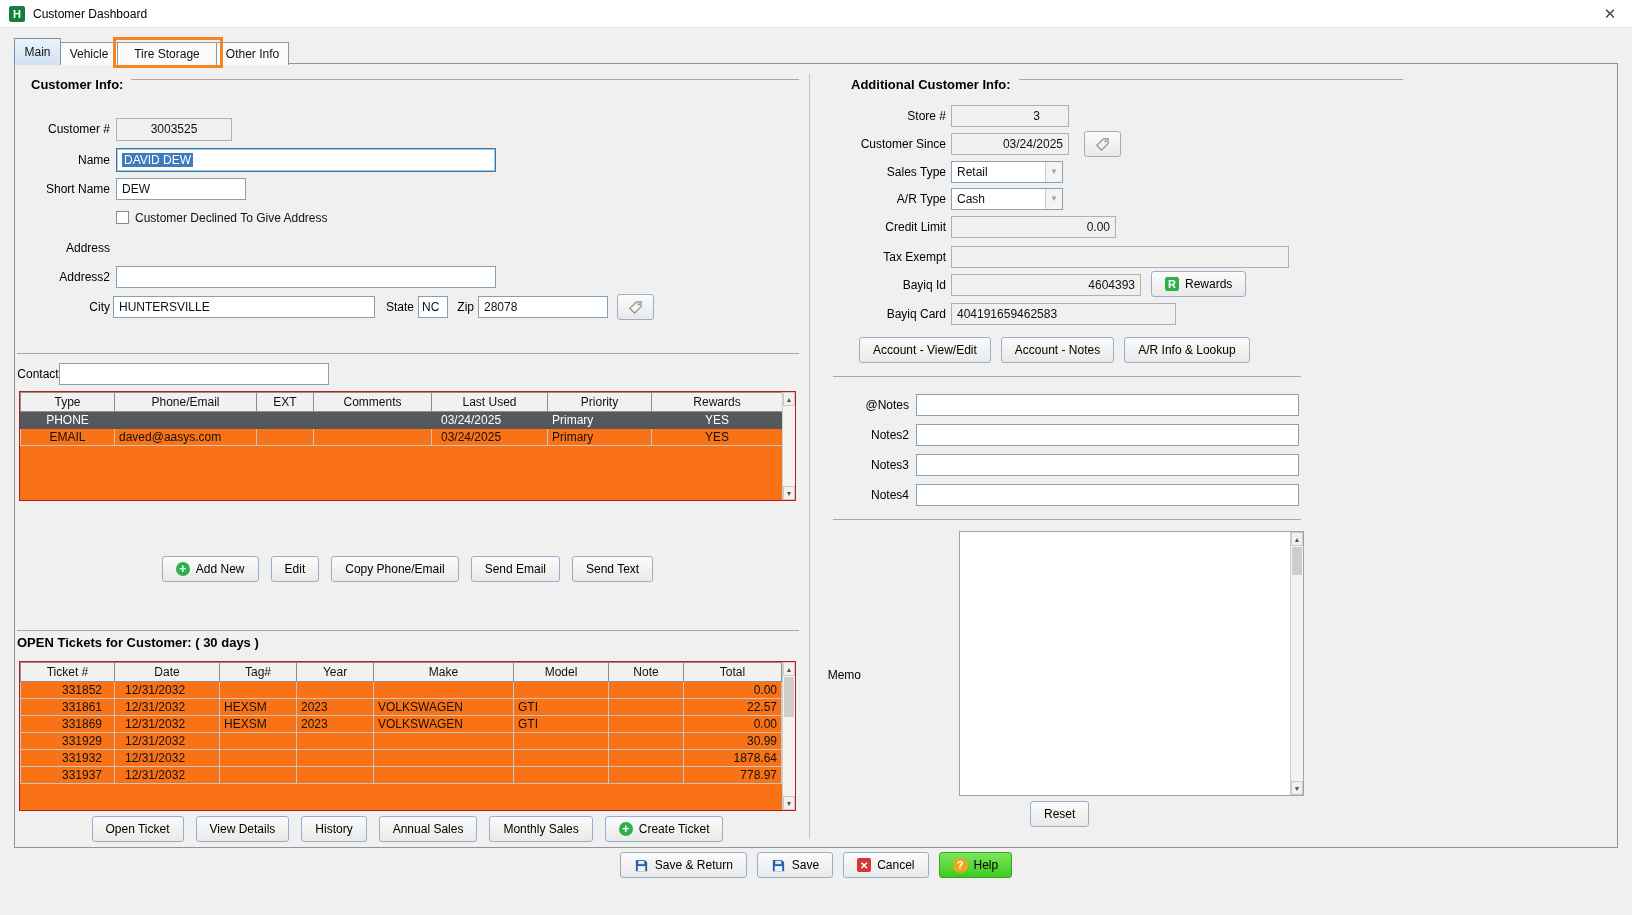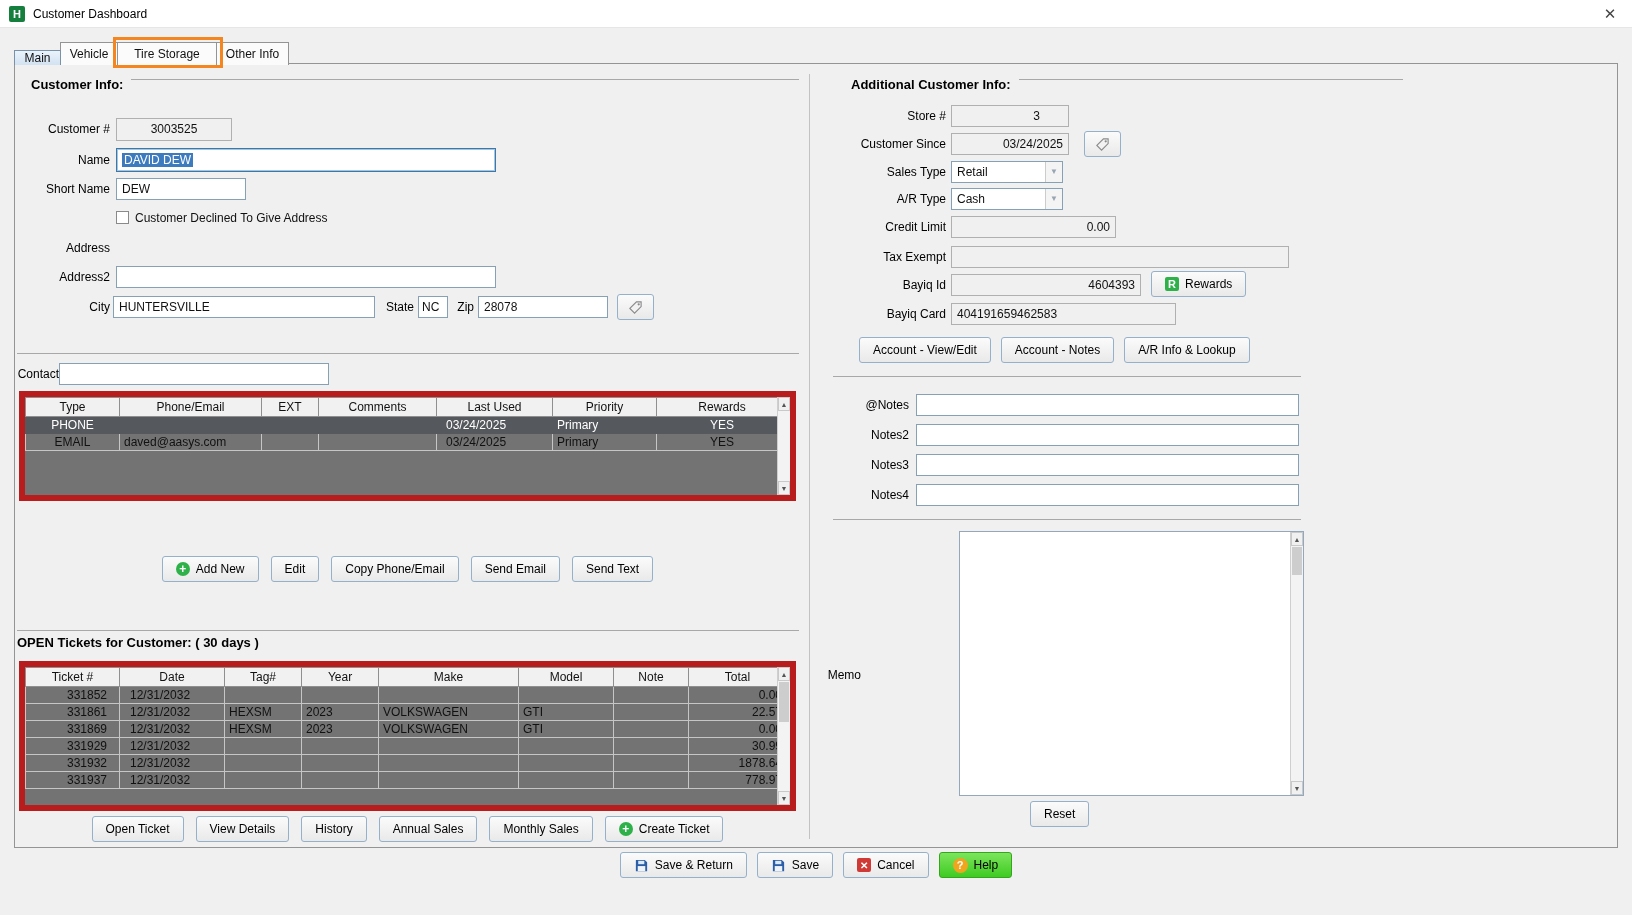--- a/index.html
+++ b/index.html
@@ -6,44 +6,44 @@
   body { background:#d8d8d8; font-family:"Liberation Sans", sans-serif; }
   .window { position:relative; width:1632px; height:915px; background:#f0f0f0; overflow:hidden; font-size:12px; color:#111; }
 
   .titlebar { position:absolute; left:0; top:0; width:100%; height:28px; background:#ffffff; display:flex; align-items:center; padding:0 9px; border-bottom:1px solid #e6e6e6; }
   .app-icon { width:16px; height:16px; background:#15803d; color:#fff; font-size:11px; font-weight:700; display:flex; align-items:center; justify-content:center; border-radius:2px; }
   .win-title { margin-left:8px; font-size:12px; color:#000; }
   .close-btn { position:absolute; right:8px; top:3px; width:28px; height:22px; display:flex; align-items:center; justify-content:center; font-size:15px; color:#444; cursor:pointer; }
 
   .tabstrip { position:absolute; left:14px; top:38px; height:27px; display:flex; align-items:flex-end; z-index:2; }
   .tab { height:23px; border:1px solid #949494; border-bottom:none; background:#fbfbfb; display:flex; align-items:center; justify-content:center; font-size:12px; margin-right:-1px; cursor:pointer; }
-  .tab.active { height:15px; background:linear-gradient(#eaf3fb,#d2e2f1); border-color:#7a92a8; z-index:3; }
+  .tab.active { height:27px; background:linear-gradient(#eaf3fb,#d2e2f1); border-color:#7a92a8; z-index:3; }
   .annotation { position:absolute; border:3px solid #F5861F; z-index:10; pointer-events:none; }
 
   .panel { position:absolute; left:14px; top:63px; width:1604px; height:785px; border:1px solid #949494; background:#f0f0f0; }
 
   .sect { position:absolute; display:flex; align-items:flex-start; gap:8px; }
   .sect-label { font-weight:700; font-size:13px; color:#000; white-space:nowrap; }
   .sect-line { flex:1; height:1px; background:#a8a8a8; margin-top:2px; }
   .hline { position:absolute; height:1px; background:#a8a8a8; }
   .vline { position:absolute; width:1px; background:#c2c2c2; }
 
   .lbl { position:absolute; height:22px; line-height:22px; text-align:right; font-size:12px; color:#000; white-space:nowrap; }
-  .lbl.left { text-align:right; }
+  .lbl.left { text-align:center; }
   .field { position:absolute; height:22px; background:#fff; border:1px solid #86a0b5; font-size:12px; line-height:20px; padding:0 5px; white-space:nowrap; overflow:hidden; }
   .field.ro { background:#f0f0f0; border-color:#b0b0b0; }
   .field.center { text-align:center; }
   .field.right { text-align:right; }
   .field.focus { border:1px solid #3c78a8; box-shadow:inset 0 0 0 1px #a5c6e0; height:24px; line-height:22px; }
   .seltext { background:#3d7bbf; color:#fff; padding:0 2px; }
 
   .cbrow { position:absolute; display:flex; align-items:flex-start; gap:6px; height:16px; }
   .checkbox { width:13px; height:13px; background:#fff; border:1px solid #8a8a8a; display:inline-block; }
 
-  .gridbox { position:absolute; background:#737373; border:6px solid #b91c1c; }
+  .gridbox { position:absolute; background:#f97316; border:1px solid #b91c1c; }
   .gridbox table { border-collapse:collapse; table-layout:fixed; }
   .gridbox th { background:#f1f1f1; border:1px solid #8f8f8f; font-weight:400; font-size:12px; height:19px; padding:0 3px; white-space:nowrap; overflow:hidden; text-align:center; }
   .gridbox td { border:1px solid #c6c6c6; font-size:12px; height:17px; padding:0 4px; white-space:nowrap; overflow:hidden; }
   tr.selected td { background:#55585c; color:#fff; border-color:#55585c; }
   .contacts-body td:nth-child(1) { text-align:center; }
   .contacts-body td:nth-child(5) { padding-left:9px; }
   .contacts-body td:nth-child(7) { text-align:center; }
   .tickets-body td:nth-child(1) { text-align:right; padding-right:12px; }
   .tickets-body td:nth-child(2) { padding-left:10px; }
   .tickets-body td:nth-child(8) { text-align:right; padding-right:4px; }

